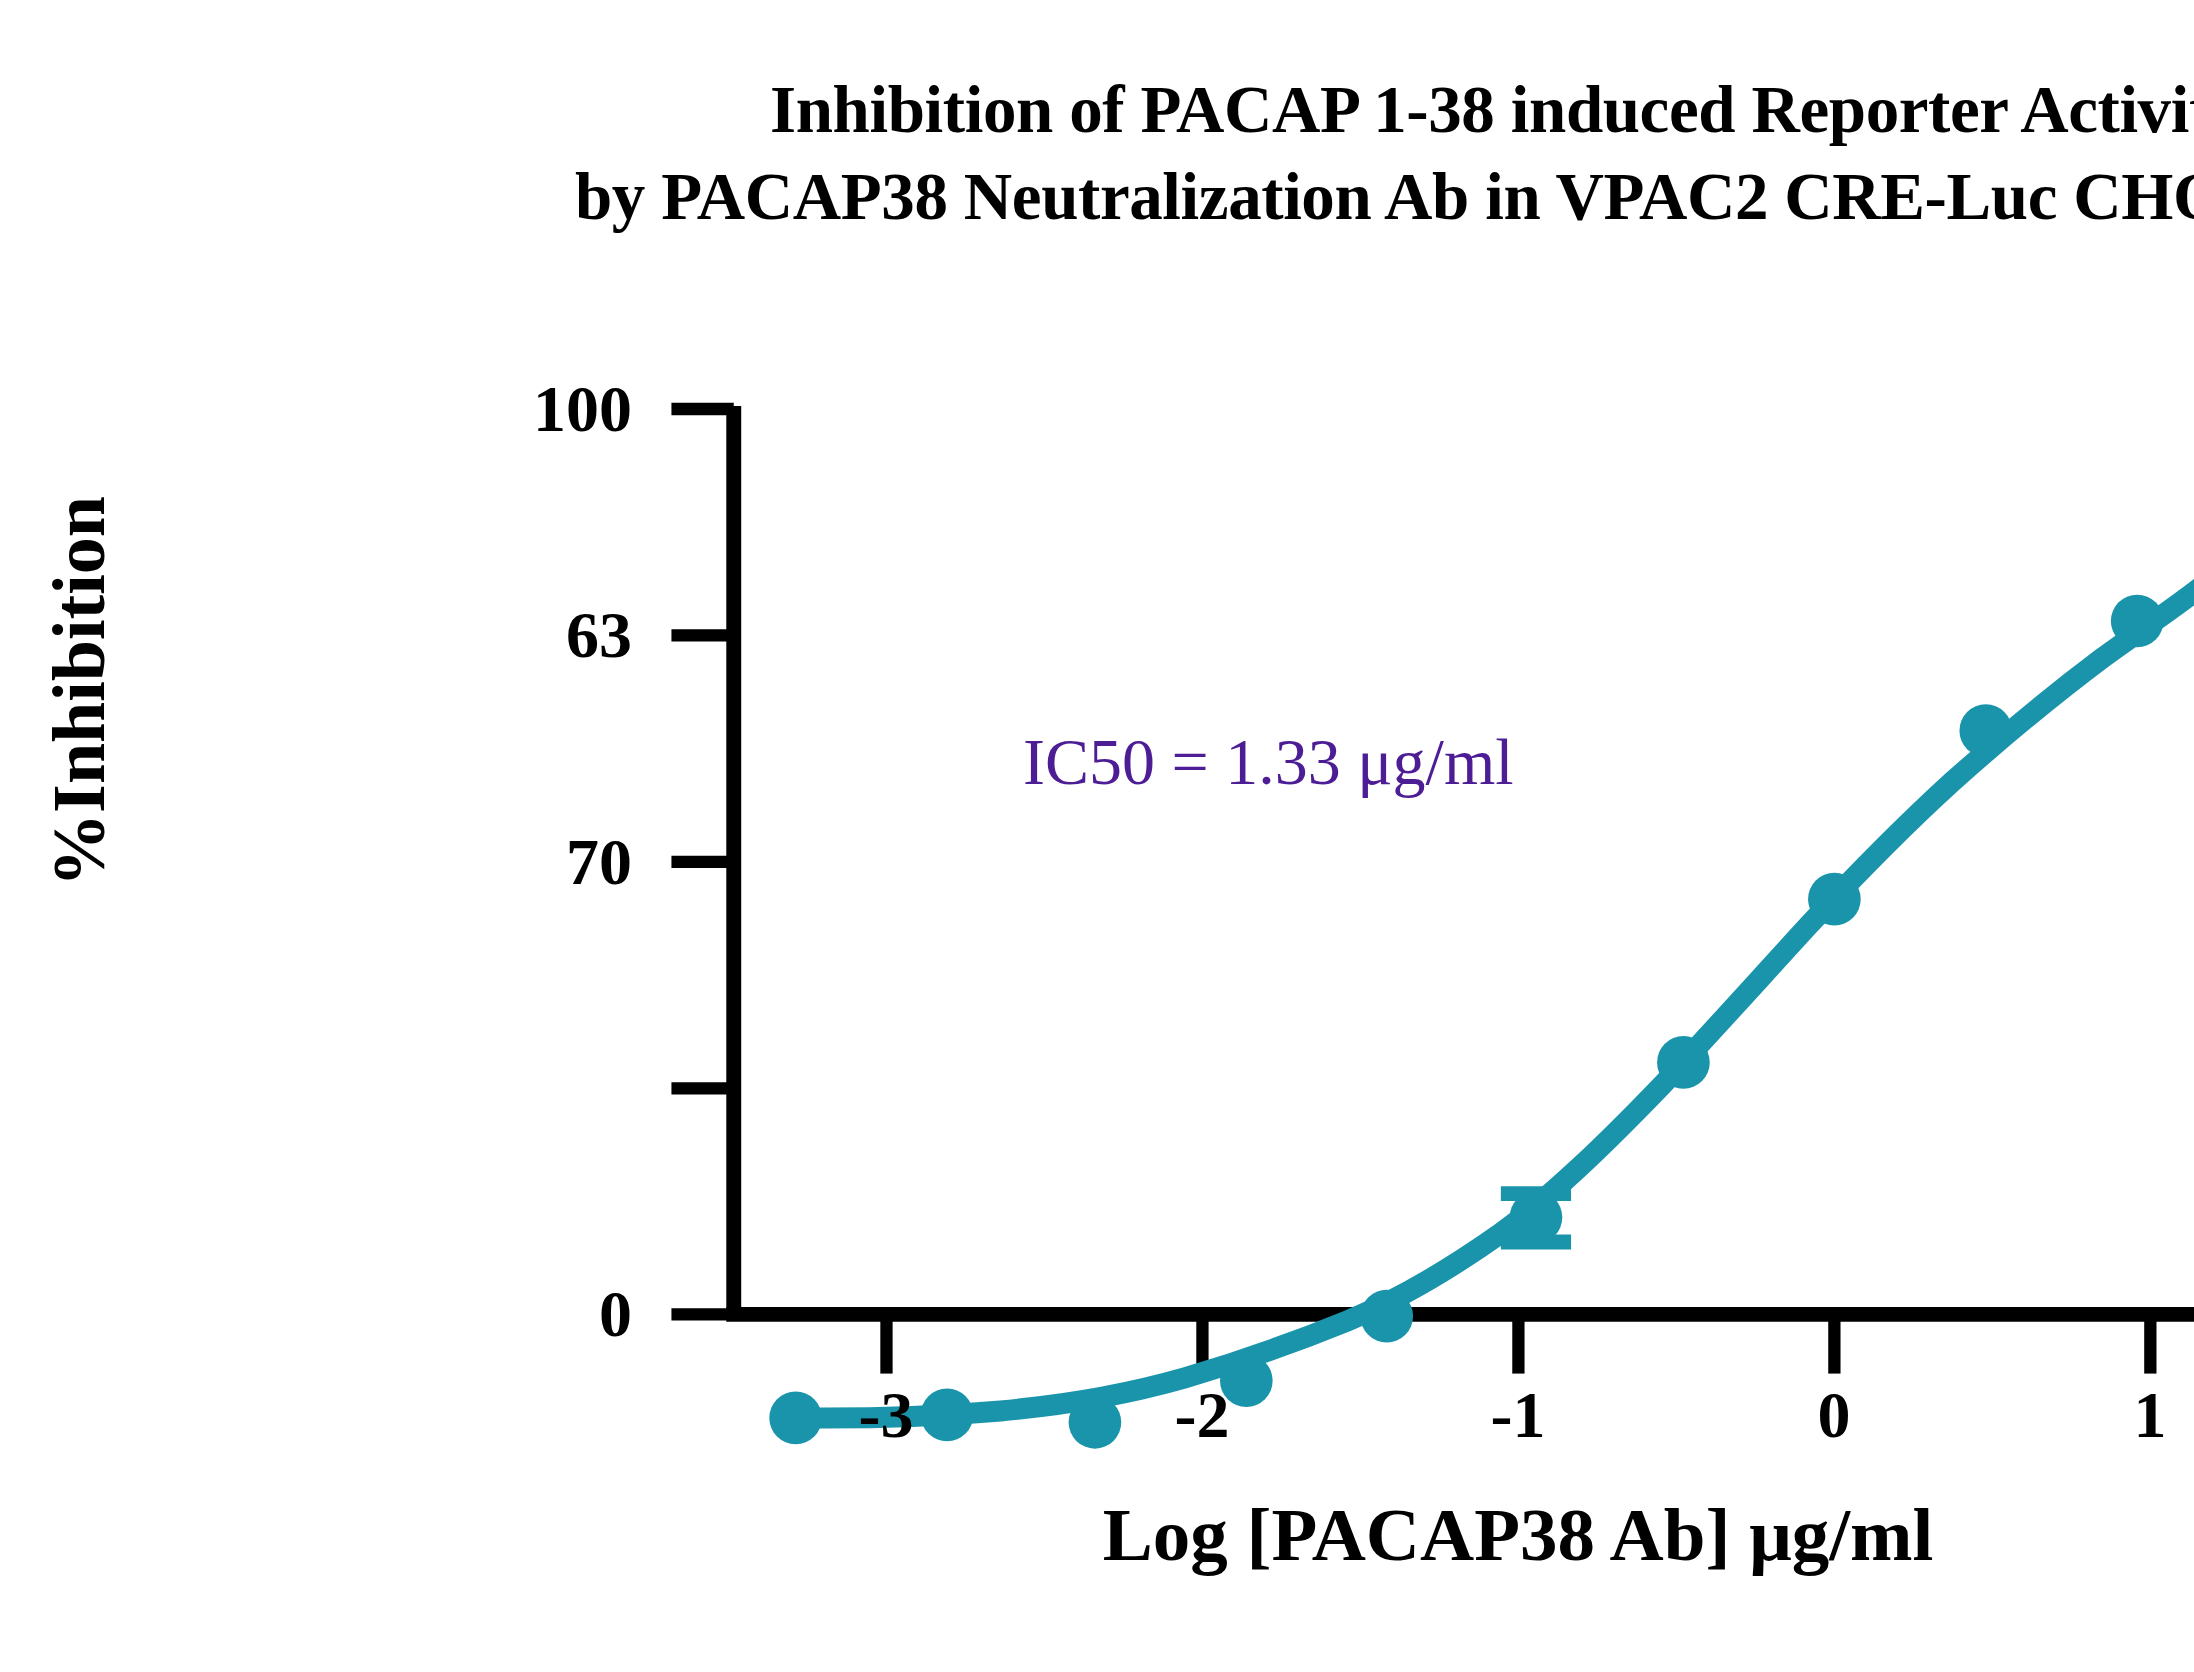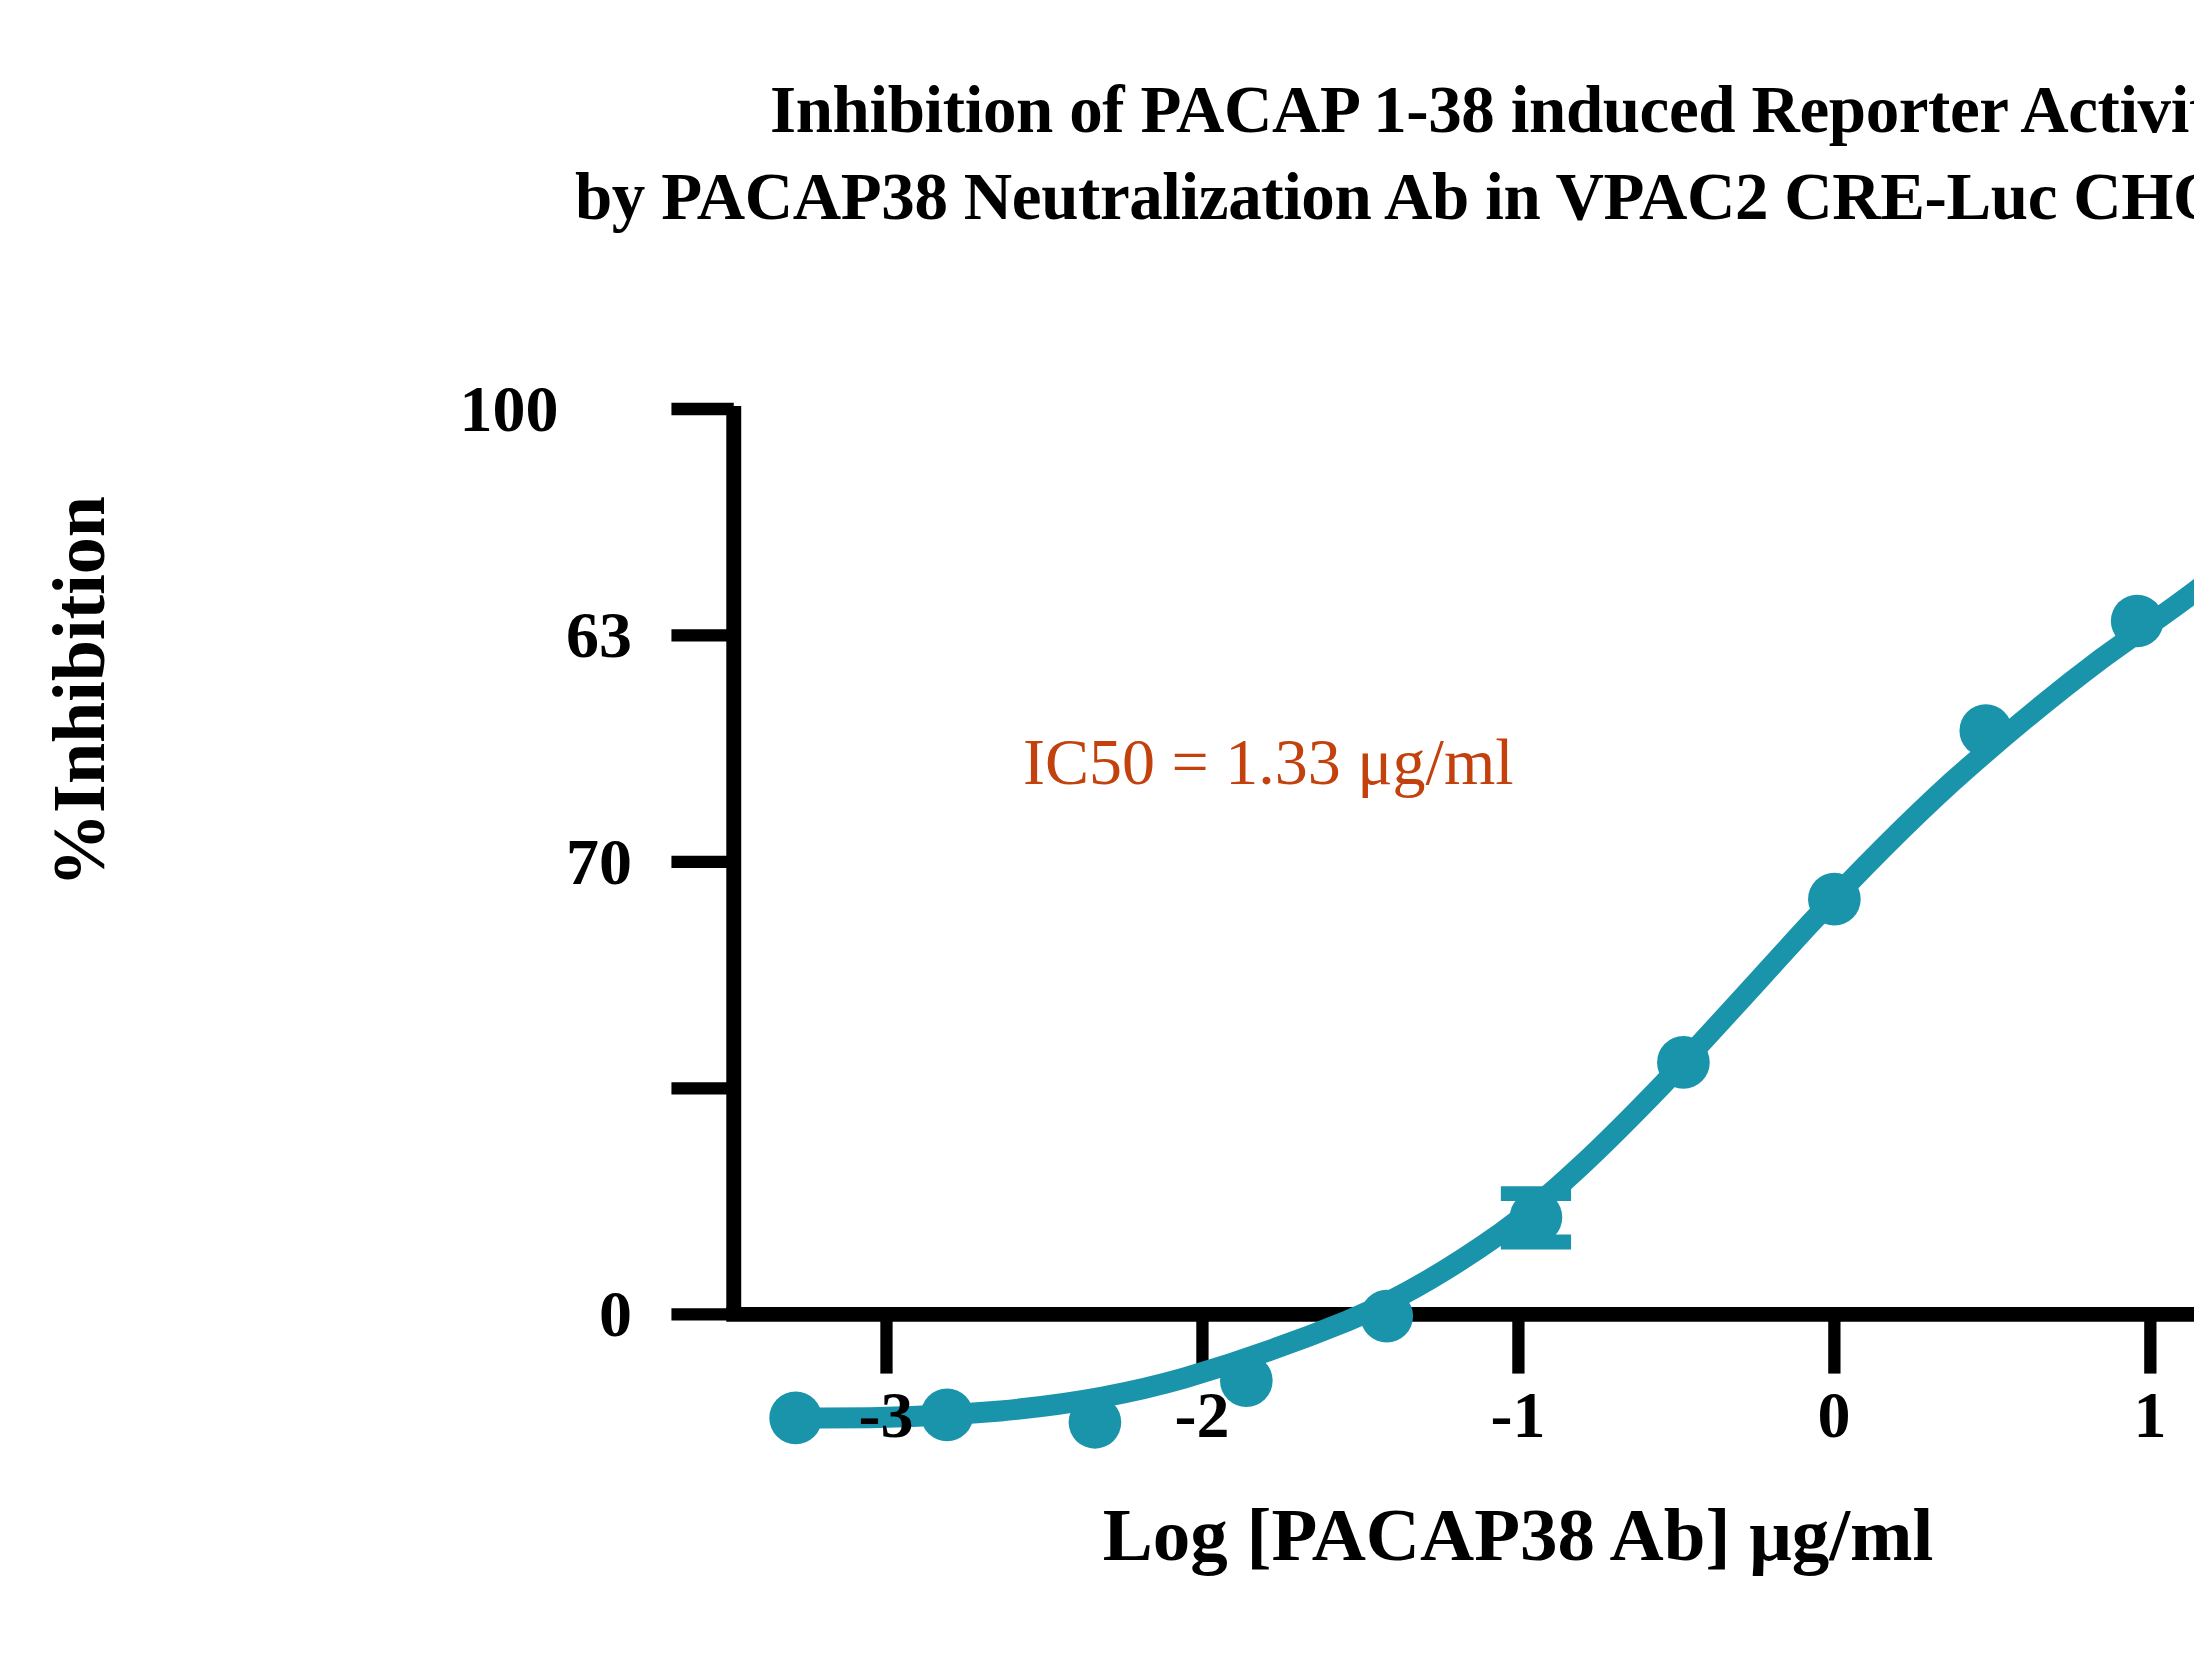--- a/index.html
+++ b/index.html
@@ -63,21 +63,21 @@
     white-space:nowrap;
   }
 
   
   #ic50-annotation{
     position:absolute;
     left:1023px;top:724px;
     font-size:66px;
     font-weight:normal;
     white-space:nowrap;
-    color:#c2410c;
+    color:#4c1d95;
   }
 </style>
 </head>
 <body>
 
 <div id="figure">
 
   <div id="title-block">
     <span class="tline">Inhibition of PACAP 1-38 induced Reporter Activity</span>
     <span class="tline">by PACAP38 Neutralization Ab in VPAC2 CRE-Luc CHO（C5）</span>
@@ -137,21 +137,21 @@
         <circle cx="3160" cy="2999" r="60"></circle>
         <circle cx="3500" cy="2774" r="60"></circle>
         <circle cx="3836" cy="2421" r="60"></circle>
         <circle cx="4180" cy="2049" r="60"></circle>
         <circle cx="4525" cy="1665" r="60"></circle>
         <circle cx="4870" cy="1415" r="60"></circle>
         <circle cx="5150" cy="1228" r="68"></circle>
       </g>
     </svg>
 
-    <div class="tick-label ylab" style="left:386px;top:409px;width:246px;text-align:center;">100</div>
+    <div class="tick-label ylab" style="left:386px;top:409px;width:246px;">100</div>
     <div class="tick-label ylab" style="left:386px;top:635px;width:246px;">63</div>
     <div class="tick-label ylab" style="left:386px;top:862px;width:246px;">70</div>
     <div class="tick-label ylab" style="left:386px;top:1314px;width:246px;">0</div>
 
     <div class="tick-label xlab" style="left:886px;top:1382px;width:176px;">-3</div>
     <div class="tick-label xlab" style="left:1202px;top:1382px;width:176px;">-2</div>
     <div class="tick-label xlab" style="left:1518px;top:1382px;width:176px;">-1</div>
     <div class="tick-label xlab" style="left:1834px;top:1382px;width:176px;">0</div>
     <div class="tick-label xlab" style="left:2150px;top:1382px;width:176px;">1</div>
 

